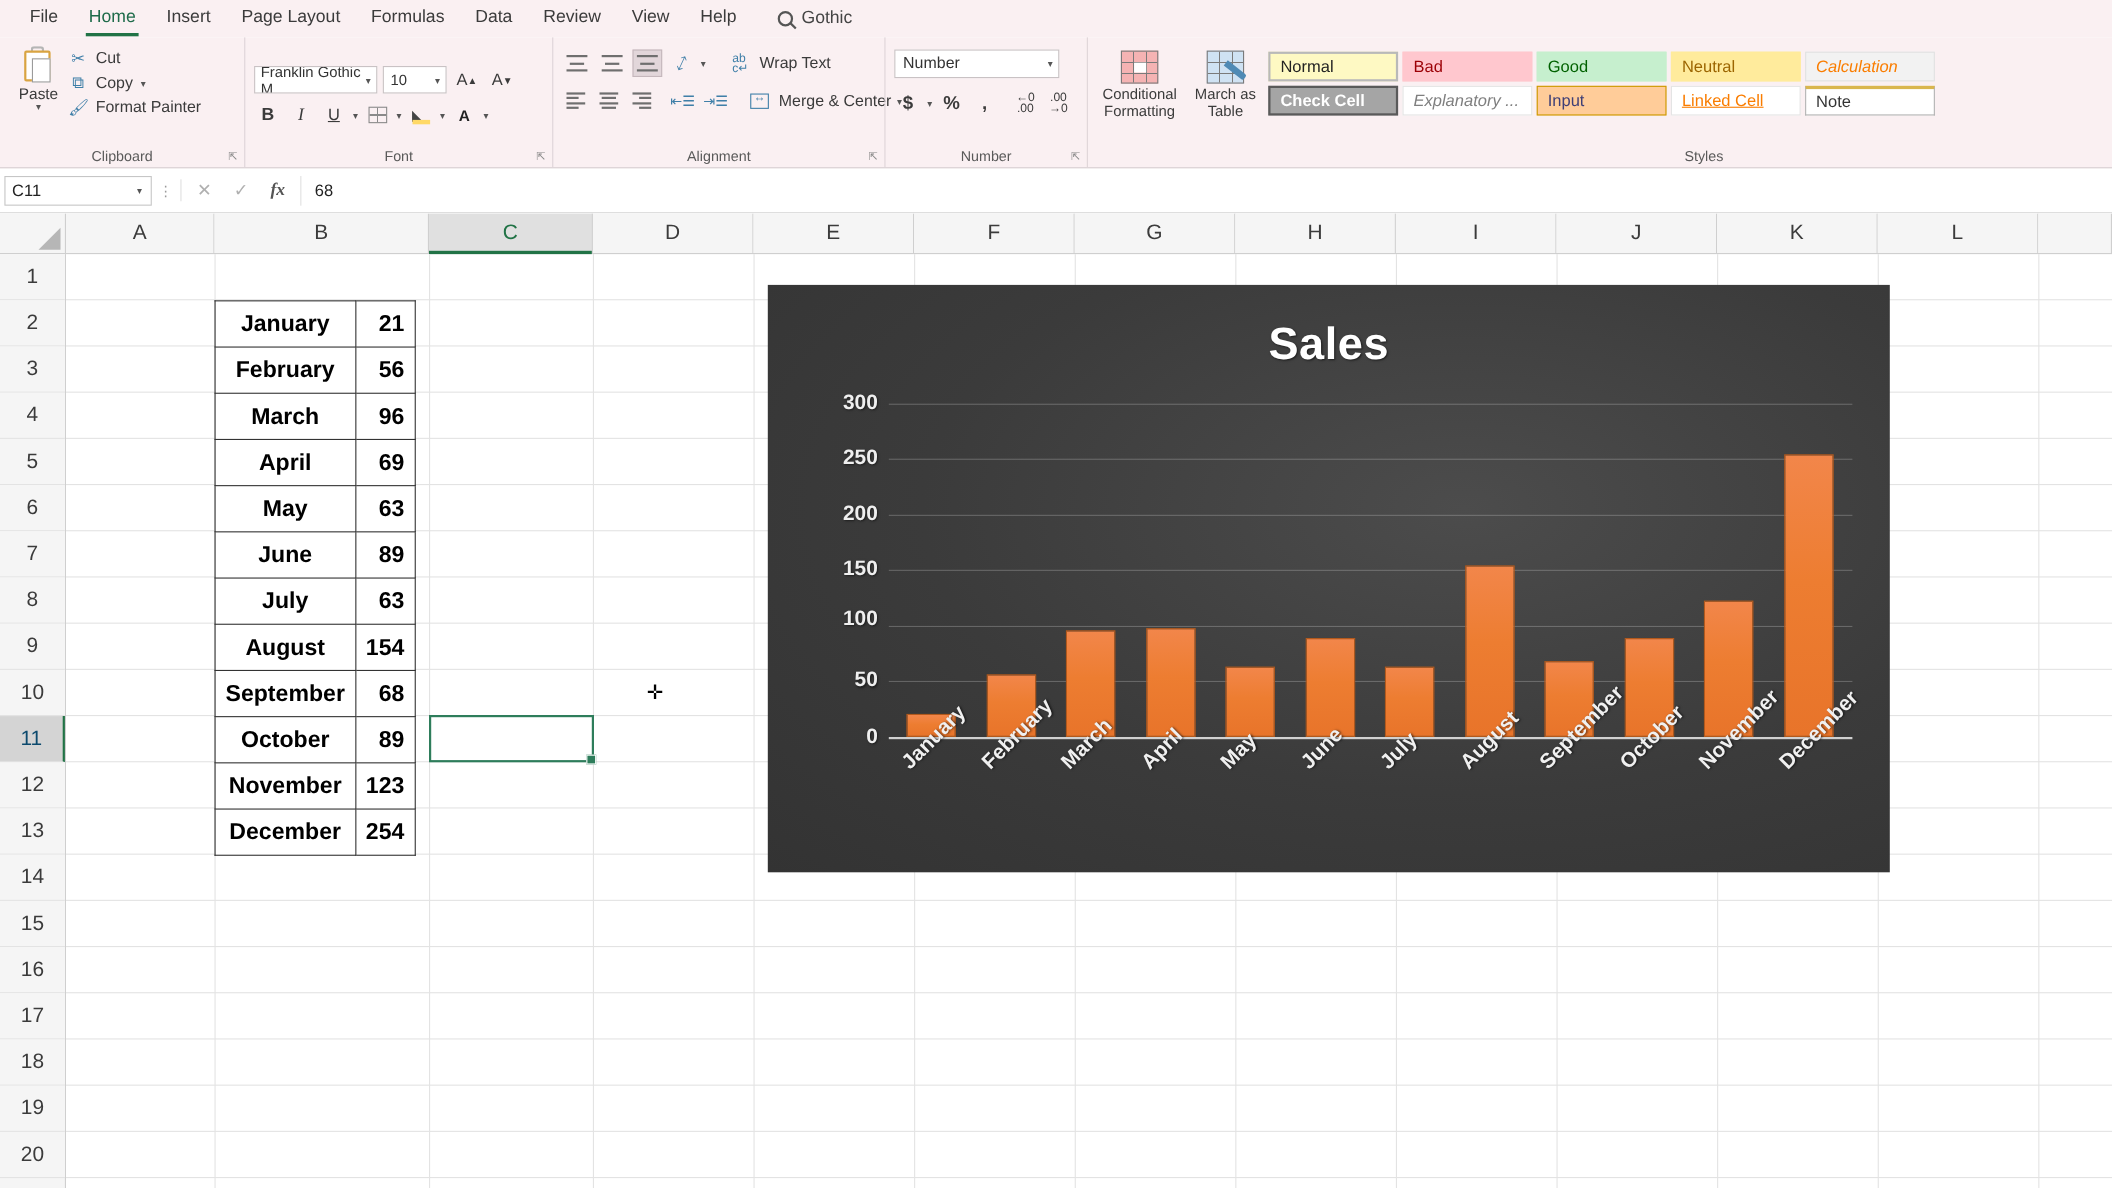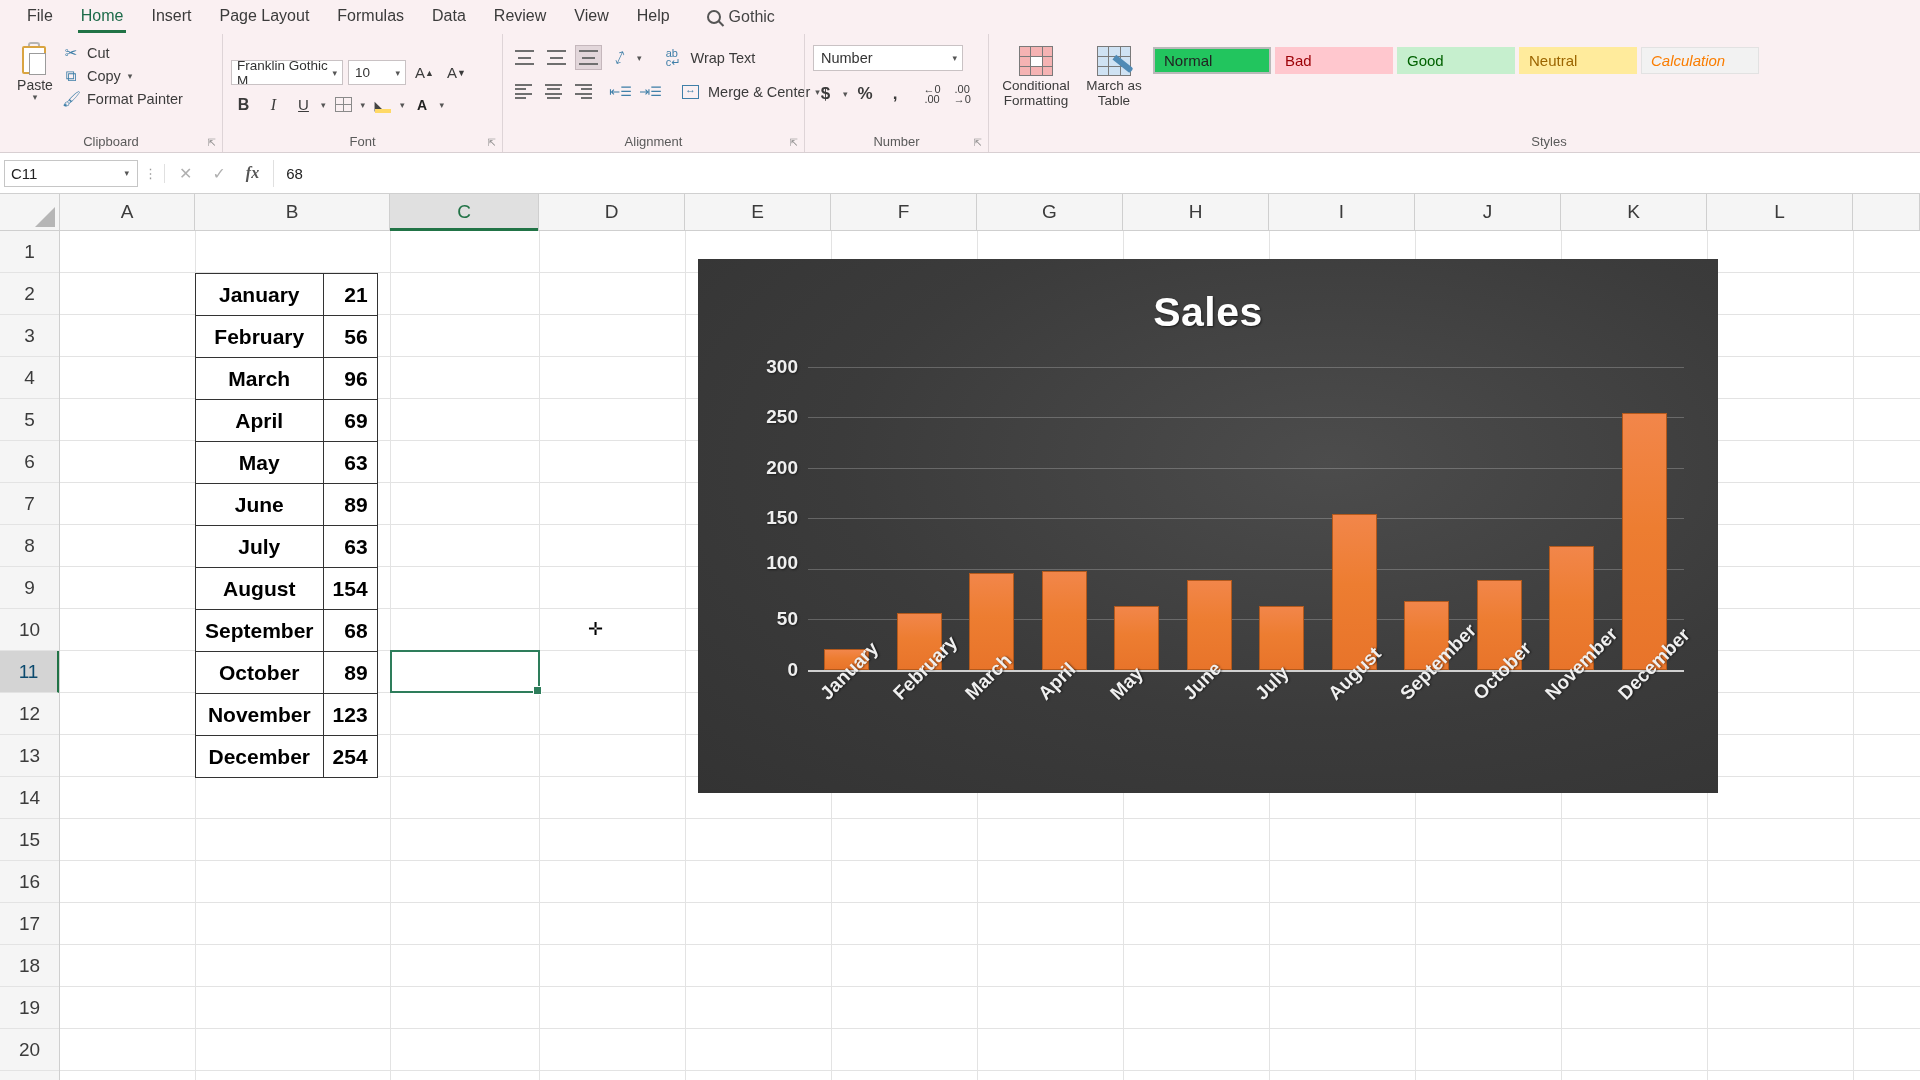--- a/index.html
+++ b/index.html
@@ -167,21 +167,21 @@
   .dec { font-size: 11px; color: #3b3b3b; line-height: 10px; text-align: center; }
 
   
   .stylesGallery { display: flex; flex-direction: column; gap: 4px; padding-top: 3px; }
   .srow { display: flex; gap: 4px; }
   .scell {
     width: 118px; height: 27px; display: flex; align-items: center;
     padding-left: 9px; font-size: 15px; border: 1px solid #d6d6d6;
     white-space: nowrap; overflow: hidden;
   }
-  .s-normal { background: #22c55e; color: #222; border: 2px solid #b9b9b9; }
+  .s-normal { background: #fef9c3; color: #222; border: 2px solid #b9b9b9; }
   .s-bad { background: #ffc7ce; color: #9c0006; border-color: #ffc7ce; }
   .s-good { background: #c6efce; color: #006100; border-color: #c6efce; }
   .s-neutral { background: #ffeb9c; color: #9c6500; border-color: #ffeb9c; }
   .s-calc { background: #f2f2f2; color: #fa7d00; font-style: italic; border-color: #e2e2e2; }
   .s-check { background: #a5a5a5; color: #fff; font-weight: bold; border: 2px solid #5a5a5a; }
   .s-expl { background: #fff; color: #7f7f7f; font-style: italic; border-color: #e4e4e4; }
   .s-input { background: #ffcc99; color: #3f3f76; border: 1px solid #cc9900; }
   .s-linked { background: #fff; color: #fa7d00; text-decoration: underline; border-color: #e4e4e4; }
   .s-note { background: #fff; color: #333; border: 1px solid #b2b2b2; border-top: 3px solid #d9b64e; }
   .cfIcon {
@@ -522,20 +522,27 @@
         <span class="ftIcon"></span>
         <span class="lbl">March as Table</span>
       </div>
       <div class="stylesGallery">
         <div class="srow">
           <div class="scell s-normal">Normal</div>
           <div class="scell s-bad">Bad</div>
           <div class="scell s-good">Good</div>
           <div class="scell s-neutral">Neutral</div>
           <div class="scell s-calc">Calculation</div>
+        </div>
+        <div class="srow">
+          <div class="scell s-check">Check Cell</div>
+          <div class="scell s-expl">Explanatory ...</div>
+          <div class="scell s-input">Input</div>
+          <div class="scell s-linked">Linked Cell</div>
+          <div class="scell s-note">Note</div>
         </div>
       </div>
     </div>
     <div class="glabel" style="left:120px;right:auto;width:880px">Styles</div>
   </div>
 </div>
 
 <div class="fbar">
   <div class="namebox">
     <span>C11</span>

